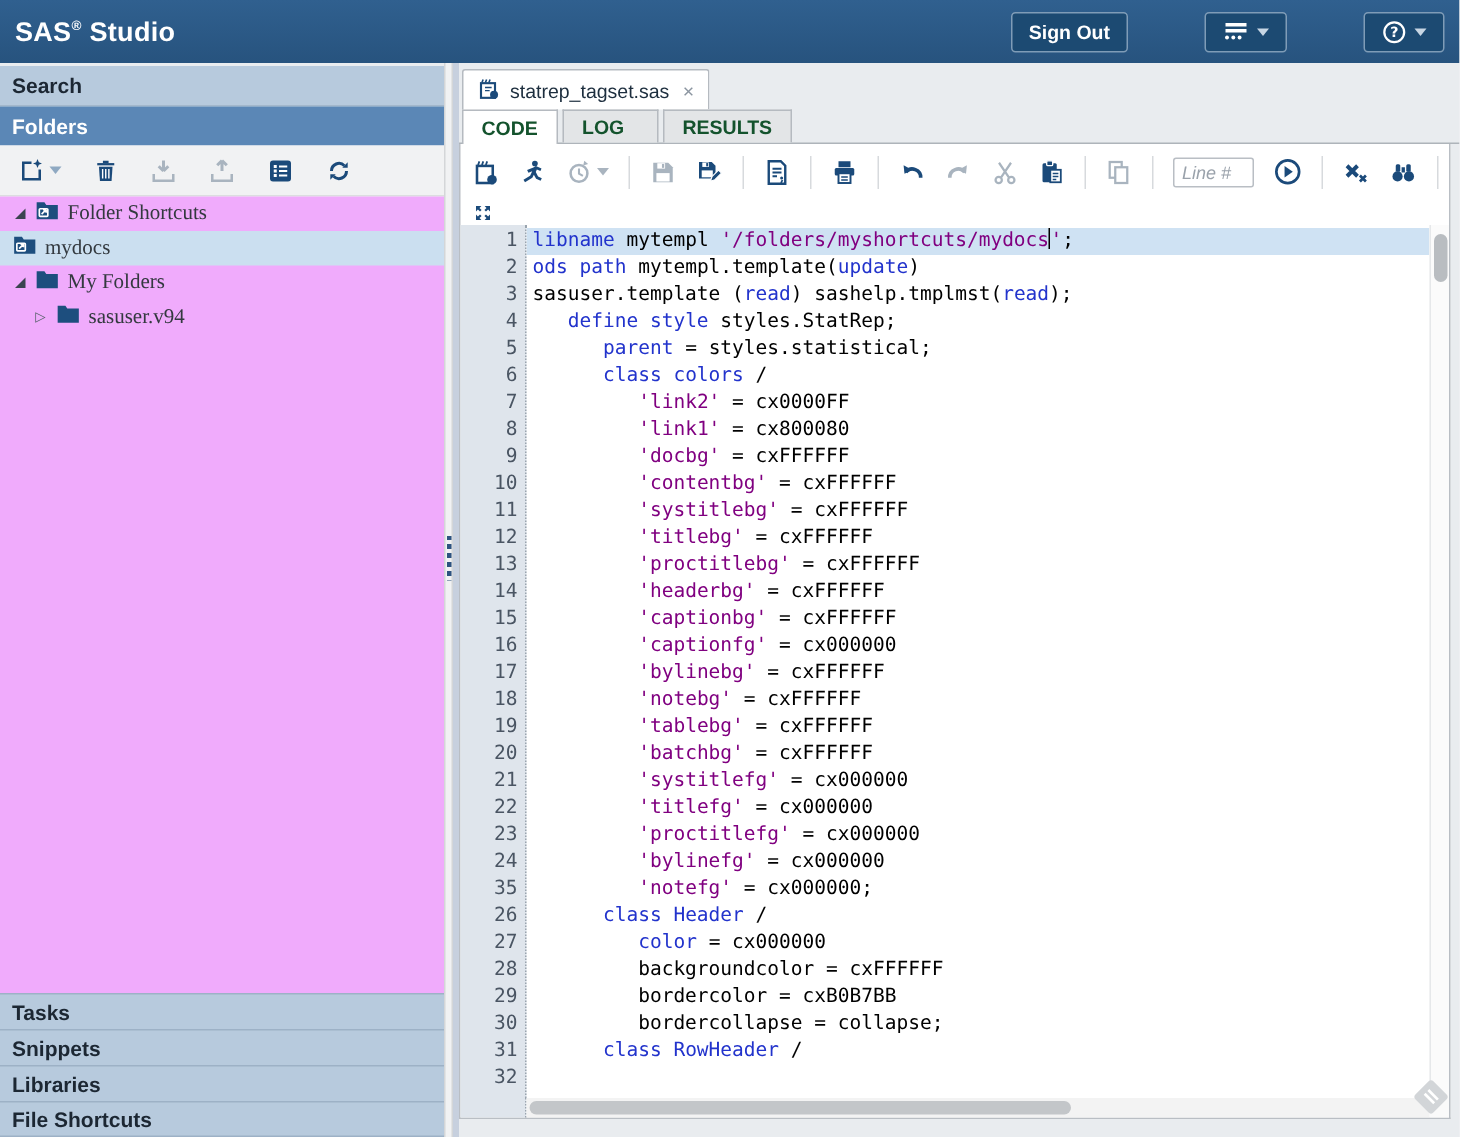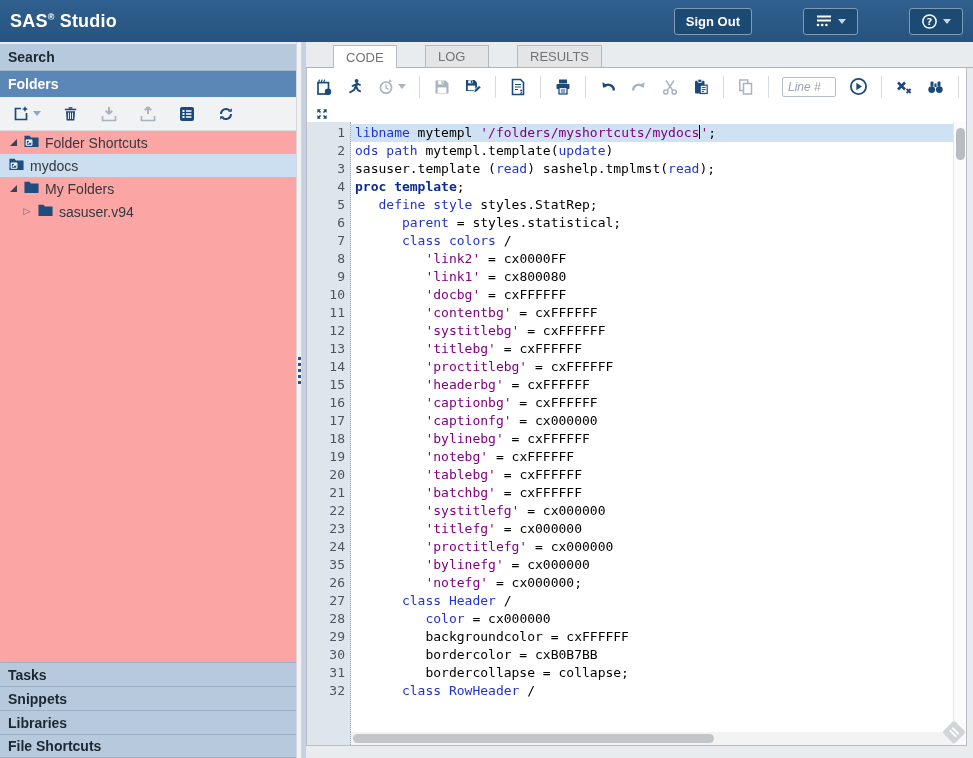--- a/index.html
+++ b/index.html
@@ -31,21 +31,21 @@
     display:flex; align-items:center; padding:0 8px; font-size:14px; font-weight:bold;
     color:#1c2733; cursor:pointer; flex:none; }
   .side-header.active { height:26px; background:#5b87b6; color:#fff; border-bottom:none; }
   .side-toolbar { height:34px; background:#f1f2f3; border-bottom:1px solid #dcdee0;
     display:flex; align-items:center; padding:0 12px; gap:21px; flex:none; }
   .icnbtn { background:none; border:none; padding:0; cursor:pointer;
     display:flex; align-items:center; gap:3px; color:#1b4a7a; }
   .icnbtn.dis { color:#a9b4bf; cursor:default; }
   .icnbtn svg { display:block; }
 
-  .tree { flex:1; background:#fca5a5; overflow:hidden; font-size:14px; color:#33393f; }
+  .tree { flex:1; background:#f0abfc; overflow:hidden; font-size:14px; color:#33393f;font-family:Liberation Serif, serif; }
   .tree-row { height:23px; display:flex; align-items:center; gap:5px; padding-left:8px; cursor:pointer; }
   .tree-row.selected { background:#cbdff0; }
   .tree-row.indent1 { }
   .tw { width:10px; flex:none; display:flex; justify-content:center; }
   .tri-open { width:0; height:0; border-left:7px solid transparent; border-bottom:7px solid #3a4450; }
   .tri-closed { color:#5a646e; font-size:9px; line-height:9px; }
   .fold { flex:none; }
 
   .accordion { flex:none; }
   .acc-row { height:24px; background:#b7cadd; border-top:1px solid #9db1c6;
@@ -67,22 +67,22 @@
     background:#e9ecef; position:relative; padding-top:3px; }
   .doc-tab-row { height:28px; display:flex; align-items:flex-end; padding-left:2px; flex:none; }
   .doc-tab { height:27px; background:#fff; border:1px solid #b5bac0; border-bottom:none;
     border-radius:2px 2px 0 0; display:flex; align-items:center; gap:6px; padding:0 9px;
     font-size:13px; color:#1d2e3e; cursor:pointer; }
   .doc-close { color:#8b95a0; font-size:13px; margin-left:3px; cursor:pointer; }
 
   .subtab-row { height:23px; display:flex; align-items:flex-end; padding-left:2px;
     border-bottom:1px solid #aeb4ba; flex:none; position:relative; }
   .subtab { height:22px; display:flex; align-items:center; padding:0 12px; margin-right:3px;
-    font-size:13px; font-weight:normal; color:#737373; background:#e3e5e7;
-    border:1px solid #b5bac0; border-bottom:none; min-width:64px; cursor:pointer;margin-left:25px; }
+    font-size:13px; font-weight:bold; color:#14532d; background:#e3e5e7;
+    border:1px solid #b5bac0; border-bottom:none; min-width:64px; cursor:pointer; }
   .subtab.active { background:#fff; position:relative; z-index:2; margin-bottom:-1px;
     height:23px; }
 
   .editor-panel { flex:1; min-height:0; margin:0 6px 12px 0; background:#fff;
     border:1px solid #b9bec4; border-top:none; display:flex; flex-direction:column; }
 
   .ed-toolbar { height:37px; display:flex; align-items:center; padding:0 8px; gap:13px; flex:none; }
   .sep { width:1px; height:22px; background:#d7dadd; flex:none; }
   .line-input { width:54px; height:20px; border:1px solid #b9bec4; border-radius:2px;
     font-size:12px; font-style:italic; padding:0 5px; color:#14532d; }
@@ -281,20 +281,34 @@
       </div>
     </div>
 
     <div class="splitter">
       <div class="splitbar"></div>
       <div class="gapband"></div>
     </div>
 
     <div class="main">
 
+      <div class="doc-tab-row">
+        <div class="doc-tab">
+          <span>
+            <svg width="16" height="16" viewBox="0 0 18 18">
+                <path d="M4.6 2.2l-.9 2.4M7.2 2.2l-.9 2.4M9.8 2.2l-.9 2.4" stroke="#1b4a7a" stroke-width="1.2" fill="none"></path>
+                <rect x="3" y="5" width="10.5" height="11" fill="none" stroke="#1b4a7a" stroke-width="1.6"></rect>
+                <circle cx="12.8" cy="13.6" r="3" fill="#1b4a7a"></circle>
+                <path d="M6 8.2h5M6 10.6h3.5" stroke="#1b4a7a" stroke-width="1.1"></path>
+              </svg>
+          </span>
+          <span>statrep_tagset.sas</span>
+          <span class="doc-close">×</span>
+        </div>
+      </div>
 
       <div class="subtab-row">
         <div class="subtab active">
           <span>CODE</span>
         </div>
         <div class="subtab">
           <span>LOG</span>
         </div>
         <div class="subtab">
           <span>RESULTS</span>
@@ -504,21 +518,20 @@
               <div>28</div>
               <div>29</div>
               <div>30</div>
               <div>31</div>
               <div>32</div>
             </div>
           <div class="code-area">
               <div class="cline current"><span class="seg-kw">libname</span><span class="seg-pl"> mytempl </span><span class="seg-str">'/folders/myshortcuts/mydocs</span><span class="seg-cur"></span><span class="seg-str">'</span><span class="seg-pl">;</span></div>
               <div class="cline"><span class="seg-kw">ods path</span><span class="seg-pl"> mytempl.template(</span><span class="seg-kw">update</span><span class="seg-pl">)</span></div>
               <div class="cline"><span class="seg-pl">sasuser.template (</span><span class="seg-kw">read</span><span class="seg-pl">) sashelp.tmplmst(</span><span class="seg-kw">read</span><span class="seg-pl">);</span></div>
-              <div class="cline"><span class="seg-proc">proc template</span><span class="seg-pl">;</span></div>
               <div class="cline"><span class="seg-pl">   </span><span class="seg-kw">define style</span><span class="seg-pl"> styles.StatRep;</span></div>
               <div class="cline"><span class="seg-pl">      </span><span class="seg-kw">parent</span><span class="seg-pl"> = styles.statistical;</span></div>
               <div class="cline"><span class="seg-pl">      </span><span class="seg-kw">class colors</span><span class="seg-pl"> /</span></div>
               <div class="cline"><span class="seg-pl">         </span><span class="seg-str">'link2'</span><span class="seg-pl"> = cx0000FF</span></div>
               <div class="cline"><span class="seg-pl">         </span><span class="seg-str">'link1'</span><span class="seg-pl"> = cx800080</span></div>
               <div class="cline"><span class="seg-pl">         </span><span class="seg-str">'docbg'</span><span class="seg-pl"> = cxFFFFFF</span></div>
               <div class="cline"><span class="seg-pl">         </span><span class="seg-str">'contentbg'</span><span class="seg-pl"> = cxFFFFFF</span></div>
               <div class="cline"><span class="seg-pl">         </span><span class="seg-str">'systitlebg'</span><span class="seg-pl"> = cxFFFFFF</span></div>
               <div class="cline"><span class="seg-pl">         </span><span class="seg-str">'titlebg'</span><span class="seg-pl"> = cxFFFFFF</span></div>
               <div class="cline"><span class="seg-pl">         </span><span class="seg-str">'proctitlebg'</span><span class="seg-pl"> = cxFFFFFF</span></div>

